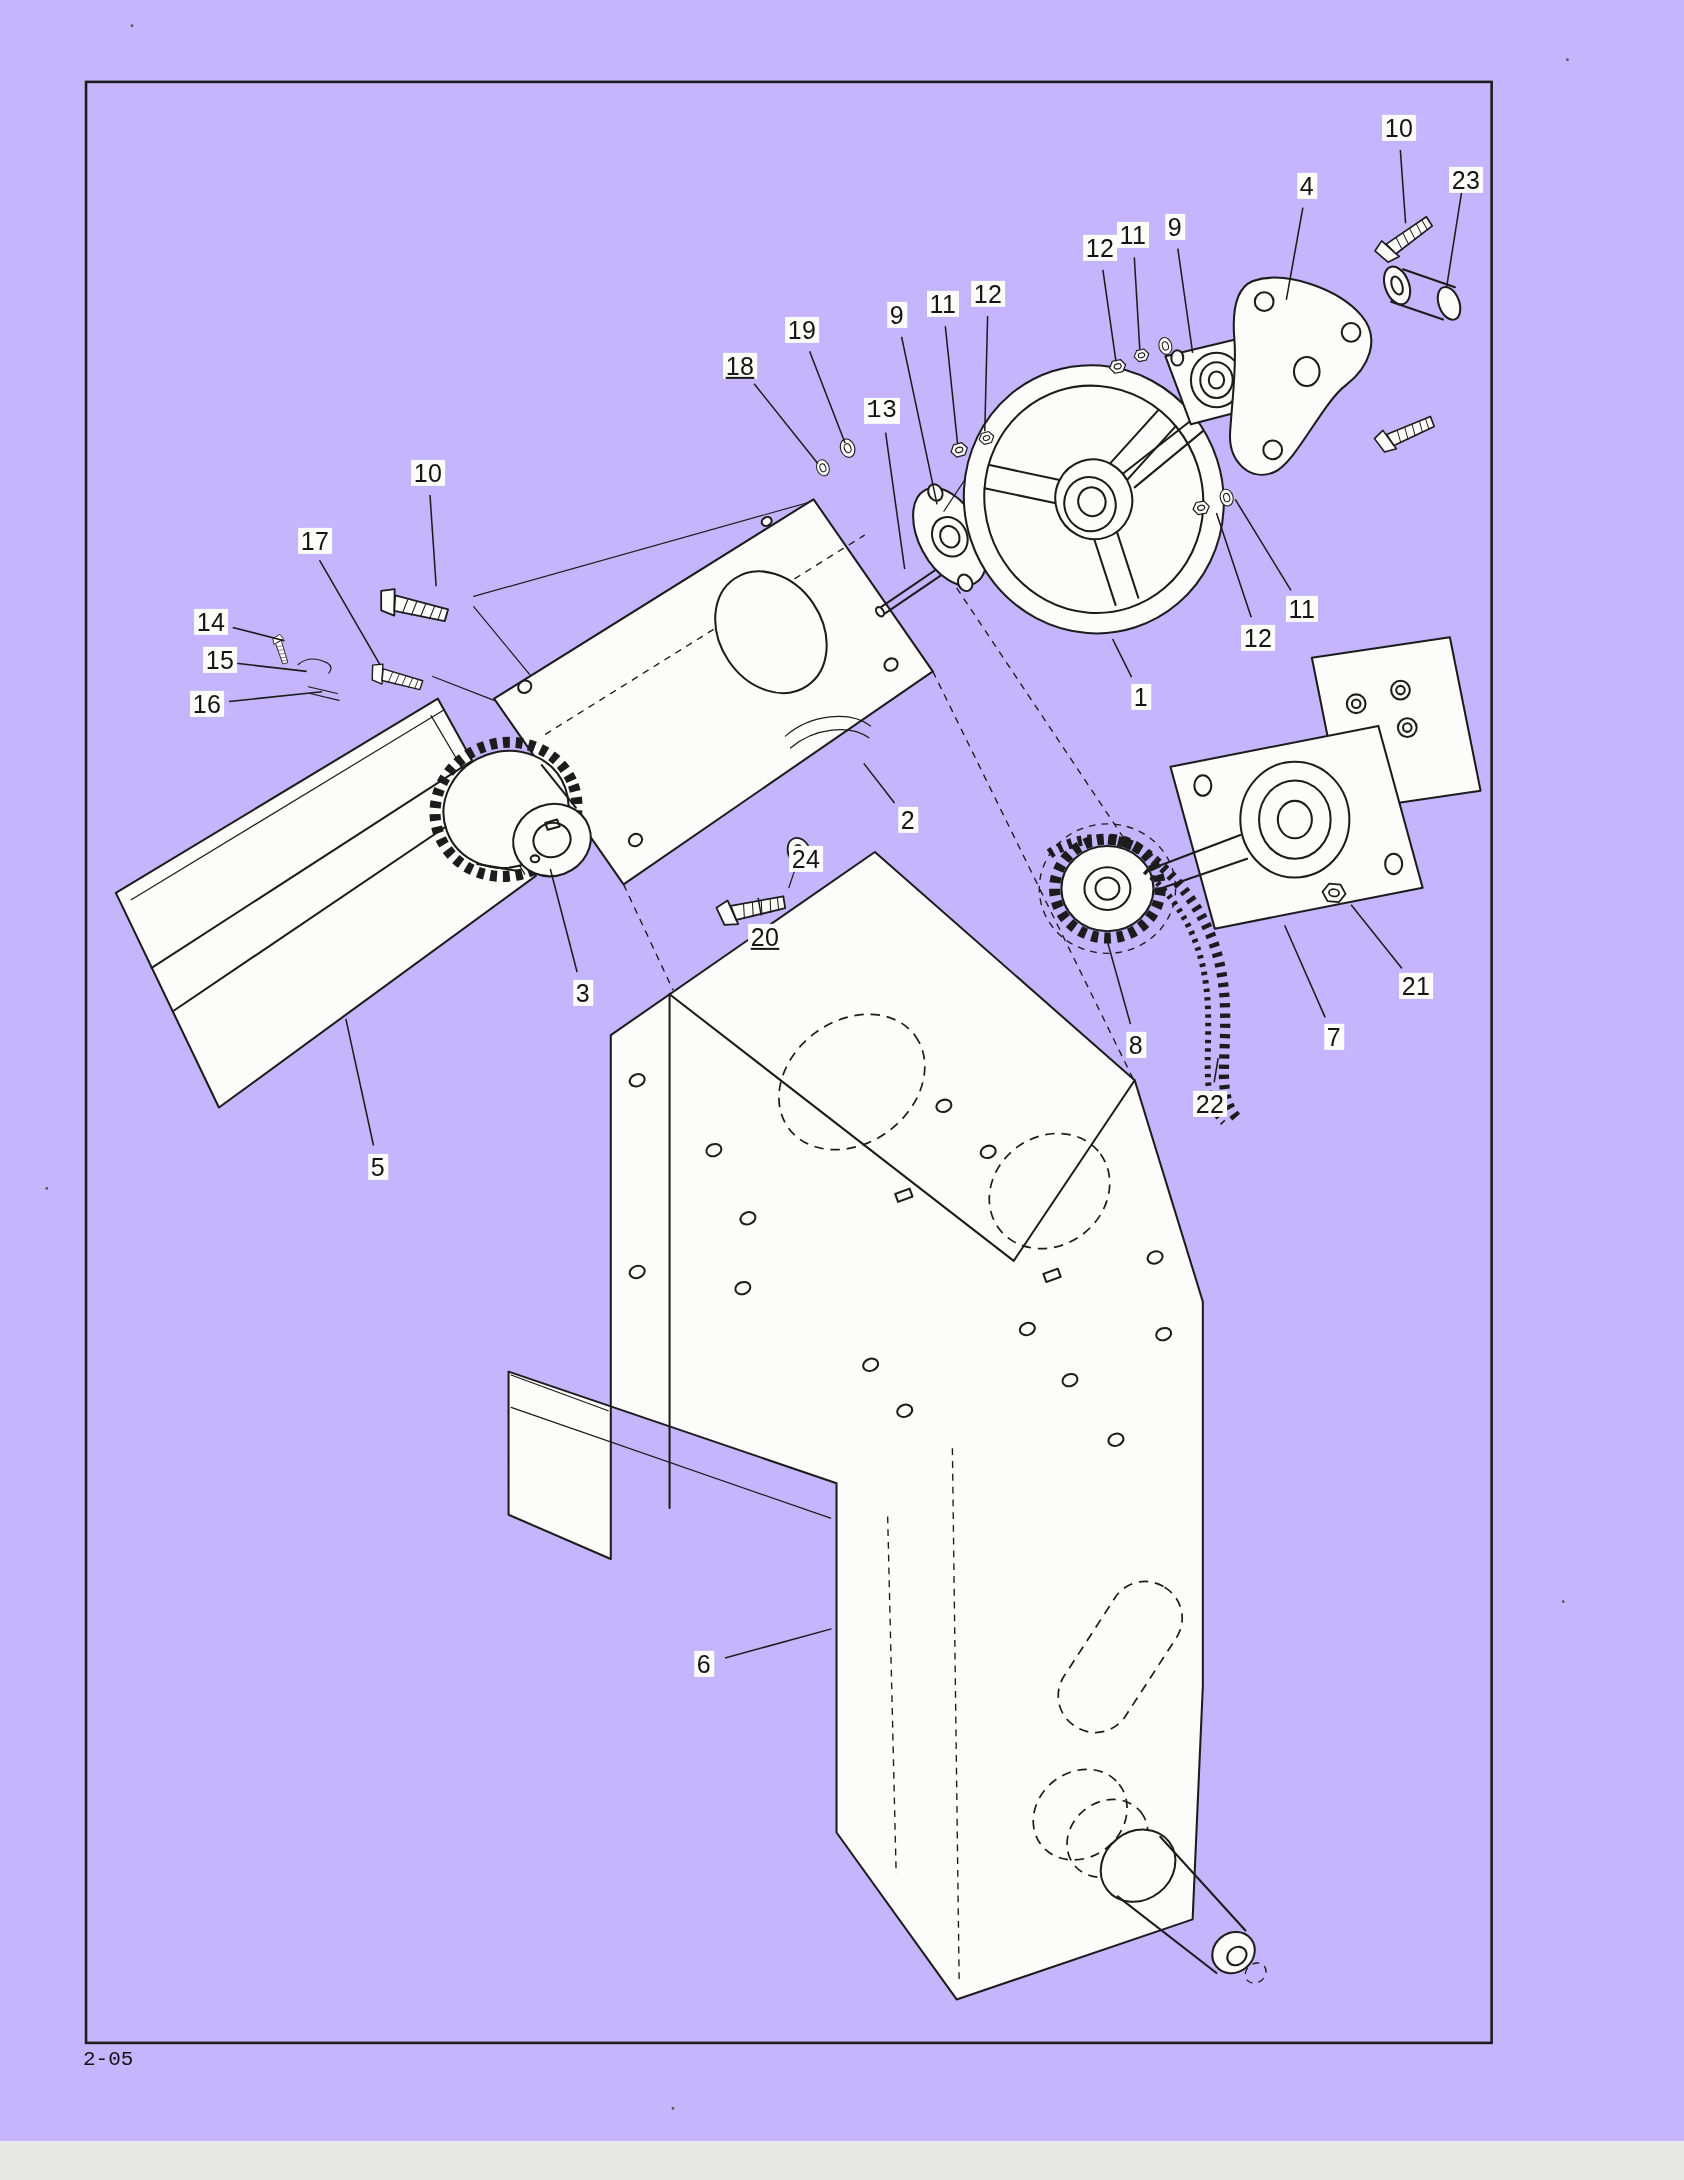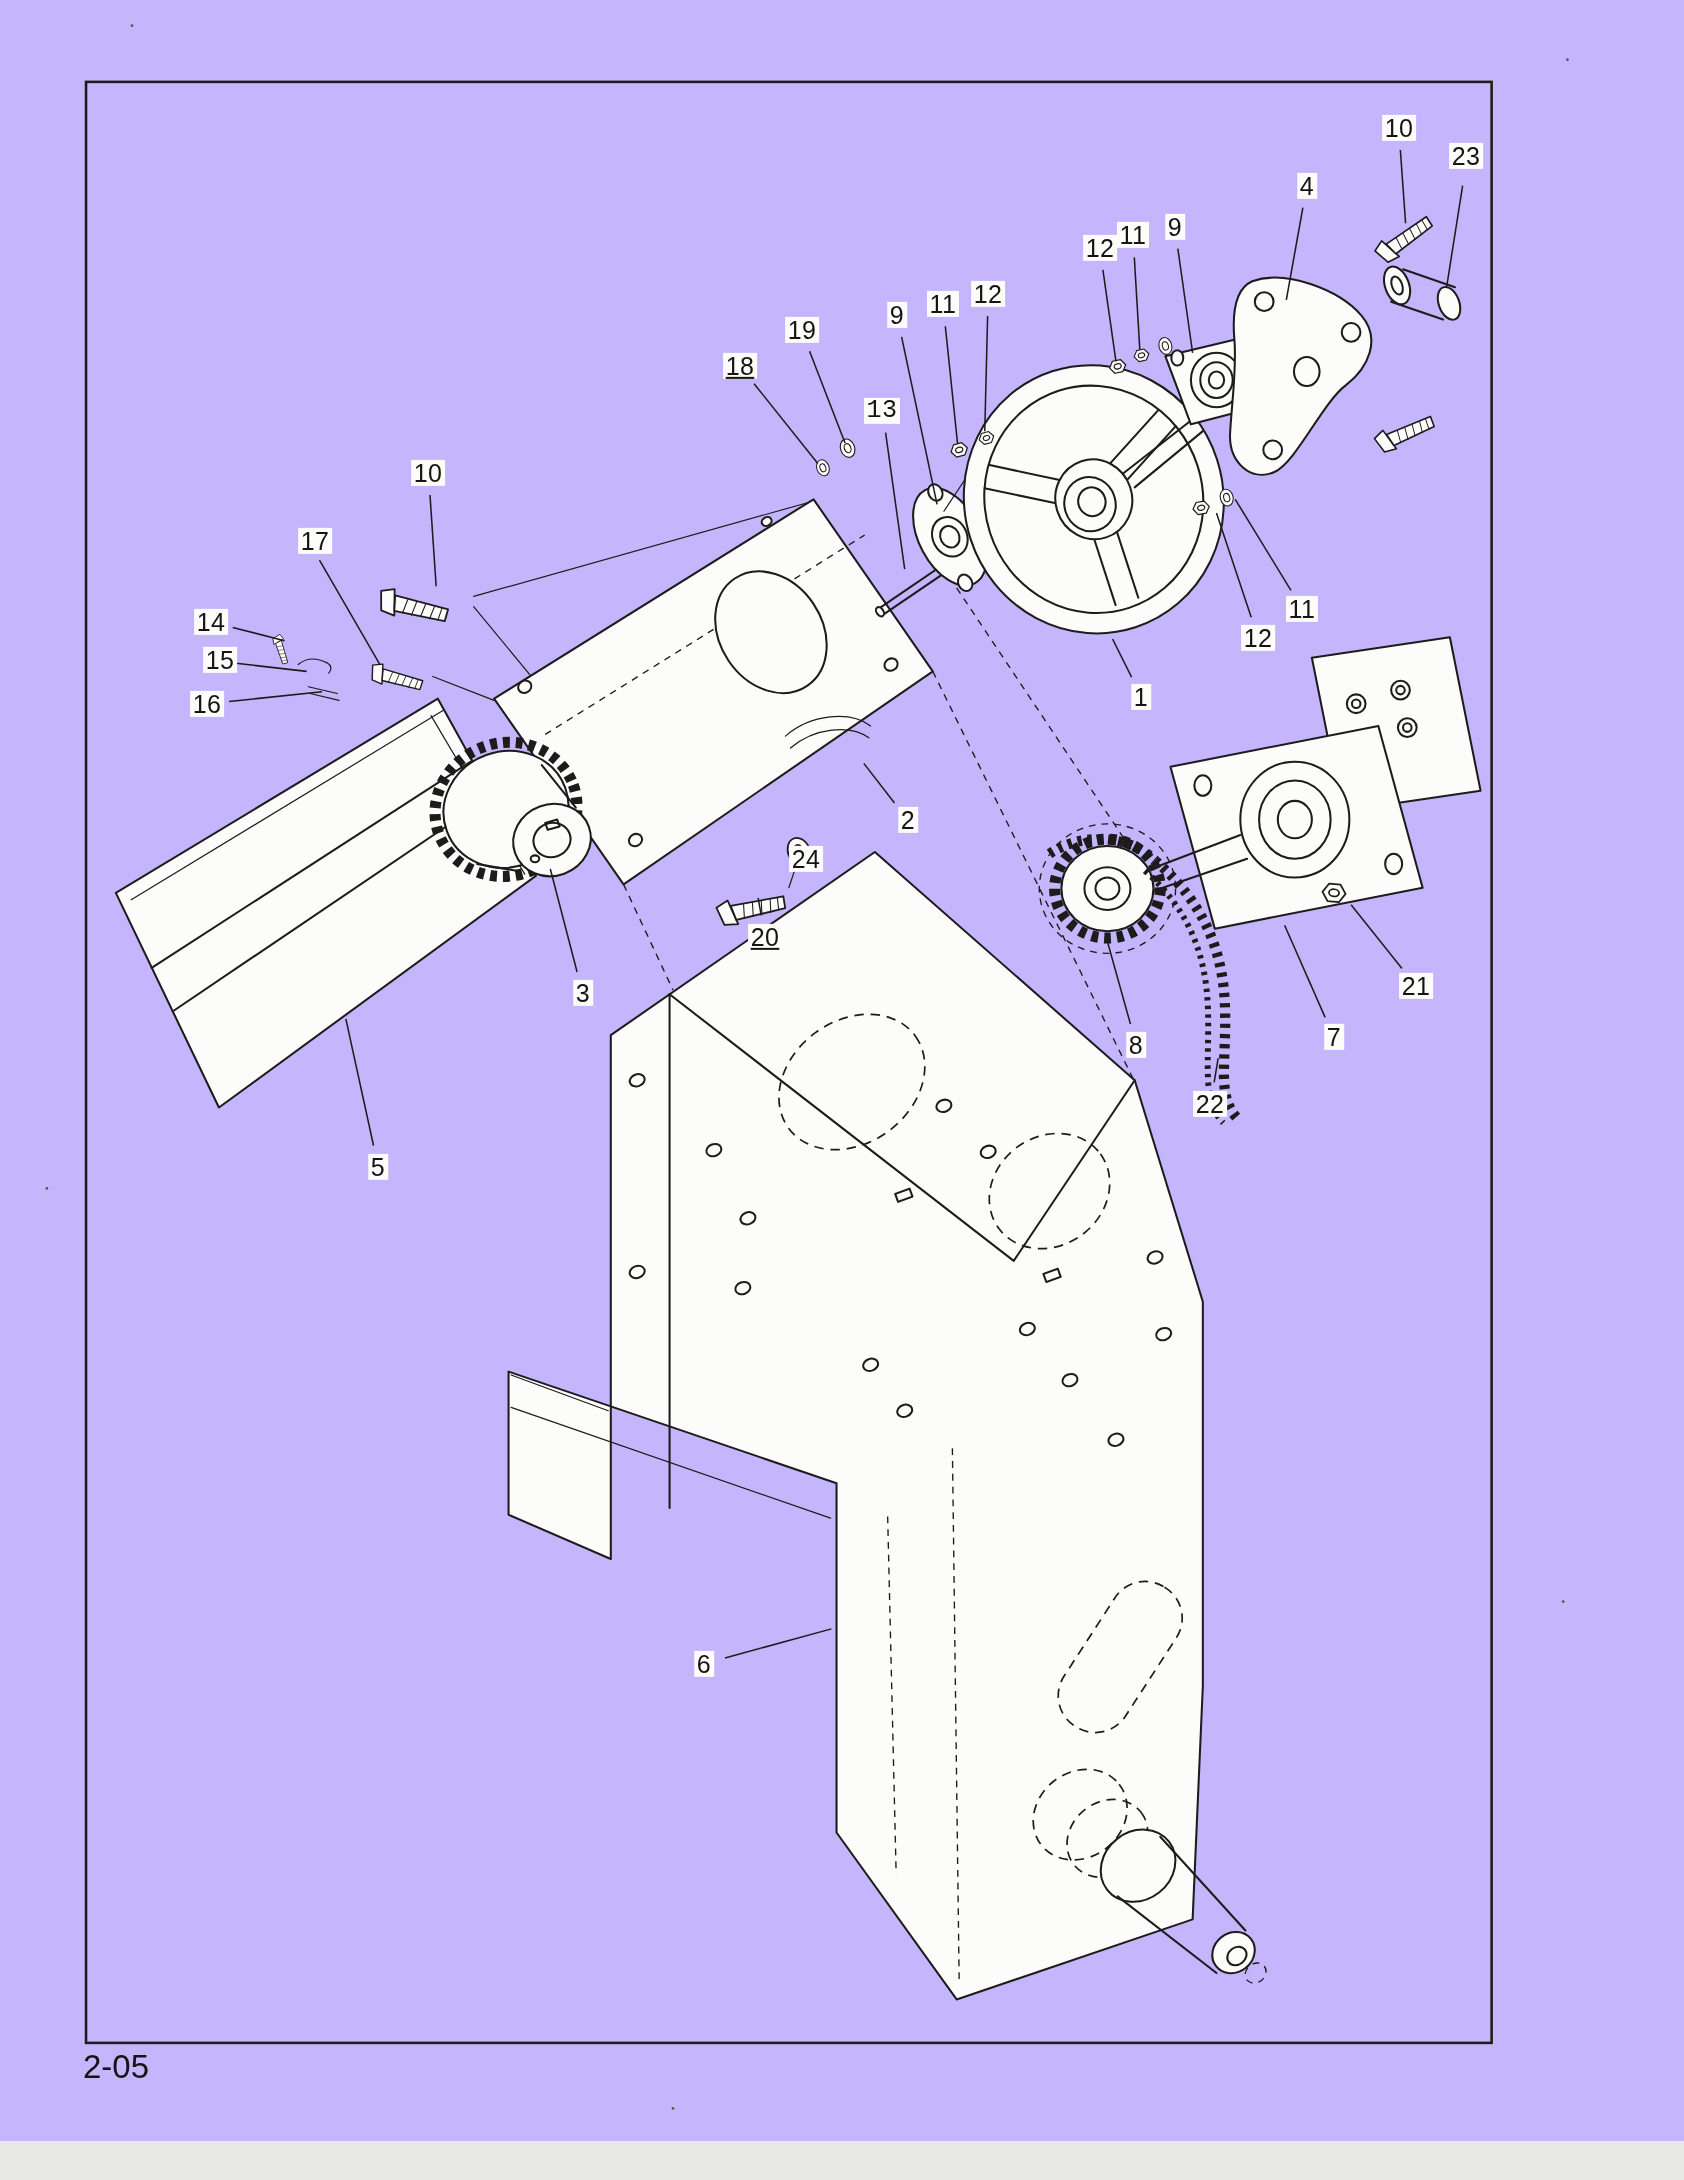--- a/index.html
+++ b/index.html
@@ -18,21 +18,21 @@
   .dshth{fill:none;stroke:#1c1c1c;stroke-width:1.6;stroke-dasharray:8 7;}
   .teeth{fill:none;stroke:#1c1c1c;stroke-width:13;stroke-dasharray:8 7;}
   .leader{stroke:#1c1c1c;stroke-width:1.8;}
   .callout{
     position:absolute;transform:translate(-50%,-50%);
     font-size:25px;color:#141414;letter-spacing:0.4px;
     background:#fcfcfa;padding:0 2.6px;line-height:1.05;
   }
   .footer{
     position:absolute;left:83px;top:2048px;
-    font-size:33px;color:#141414;
+    font-size:21px;color:#141414;font-family:Liberation Mono, monospace;
   }
 </style>
 </head>
 <body>
 
 <div class="page">
 
 <svg id="diagram-svg" width="1685" height="2181" viewBox="0 0 1978 2560" xmlns="http://www.w3.org/2000/svg">
 
   <defs>
@@ -295,21 +295,21 @@
         <line x1="1327.0112268368375" y1="1201.956896165334" x2="1298" y2="1098" class="leader"></line>
         <line x1="1425.2743736699392" y1="1270.3537579803642" x2="1430" y2="1242" class="leader"></line>
         <line x1="1555.540883813131" y1="1194.196494195401" x2="1508" y2="1086" class="leader"></line>
         <line x1="1645.757928763585" y1="1136.6974109544813" x2="1586" y2="1062" class="leader"></line>
         <line x1="851.0799969013592" y1="1946.1448008469617" x2="976" y2="1912" class="leader"></line>
       </g>
 </svg>
 
 <div id="callout-layer">
       <div class="callout" style="left: 1399px; top: 128px;">10</div>
-      <div class="callout" style="left: 1466px; top: 156px; text-align: right;">23</div>
+      <div class="callout" style="left: 1466px; top: 180px; text-align: right;">23</div>
       <div class="callout" style="left: 1307px; top: 186px;">4</div>
       <div class="callout" style="left: 1175px; top: 227px;">9</div>
       <div class="callout" style="left: 1133px; top: 235px;">11</div>
       <div class="callout" style="left: 1100px; top: 248px;">12</div>
       <div class="callout" style="left: 988px; top: 294px;">12</div>
       <div class="callout" style="left: 943px; top: 304px;">11</div>
       <div class="callout" style="left: 897px; top: 315px;">9</div>
       <div class="callout" style="left: 802px; top: 330px;">19</div>
       <div class="callout" style="left: 740px; top: 366px; text-decoration: underline;">18</div>
       <div class="callout" style="left: 882px; top: 411px; font-family: Liberation Mono, monospace;">13</div>

